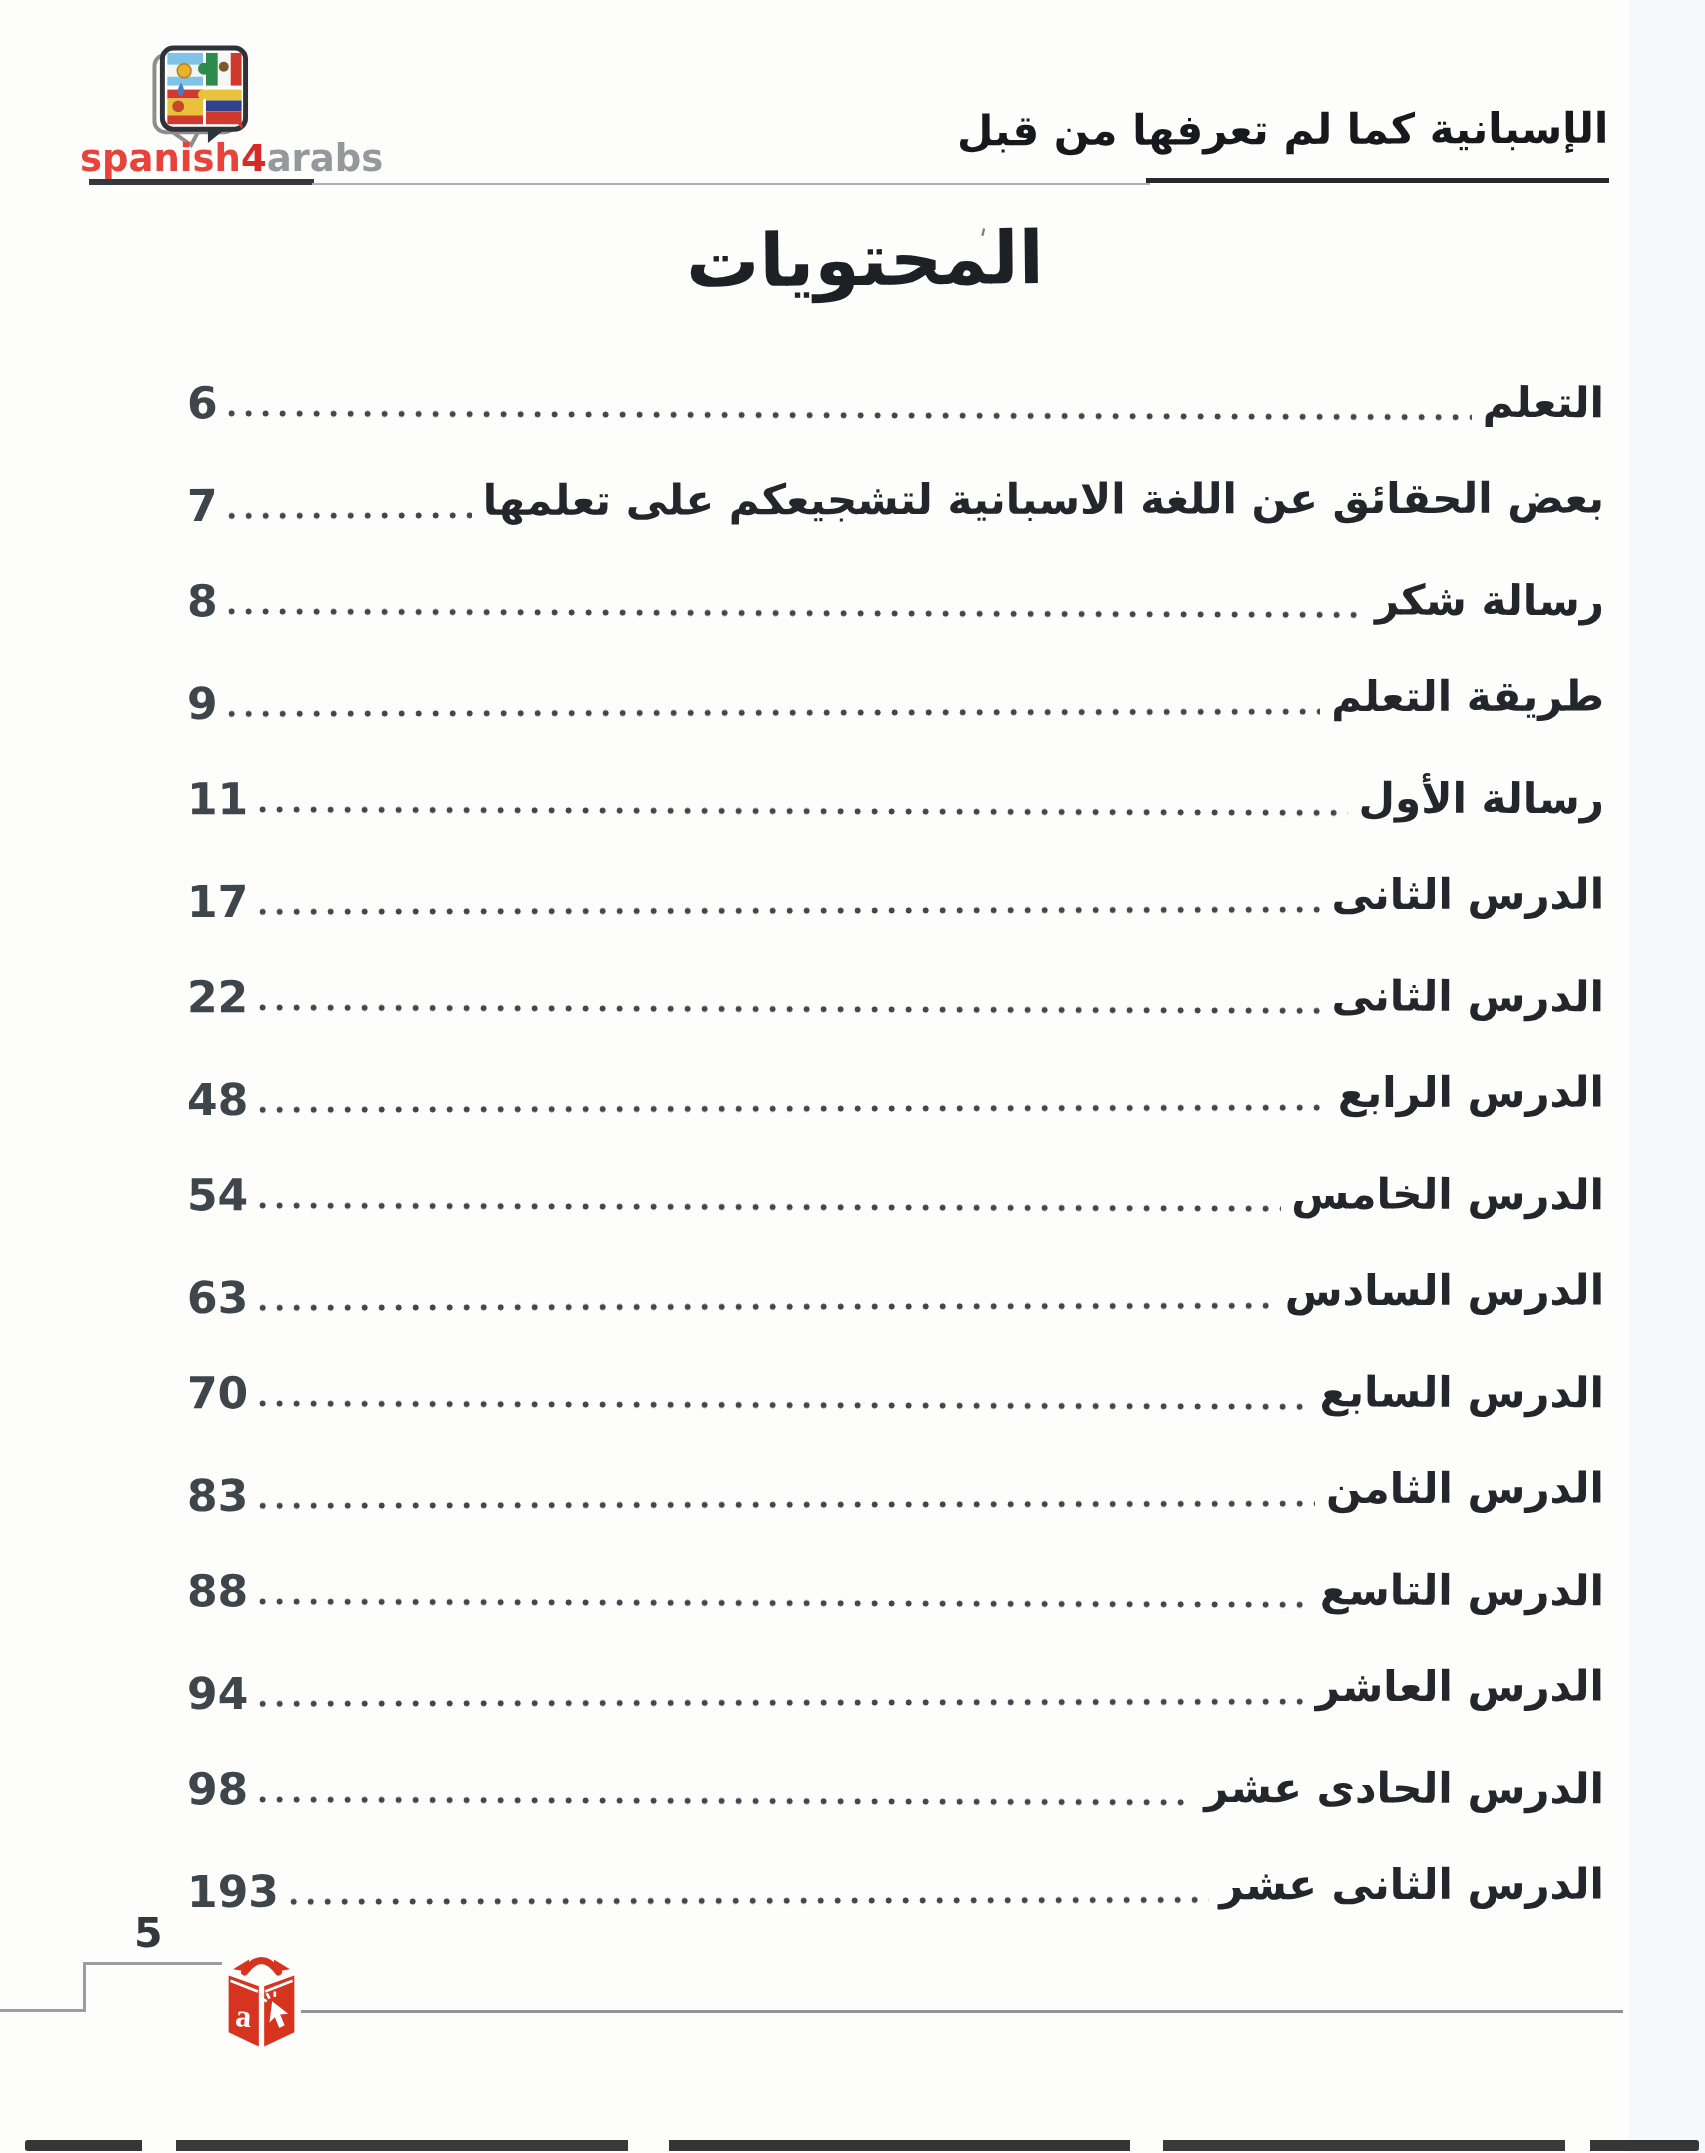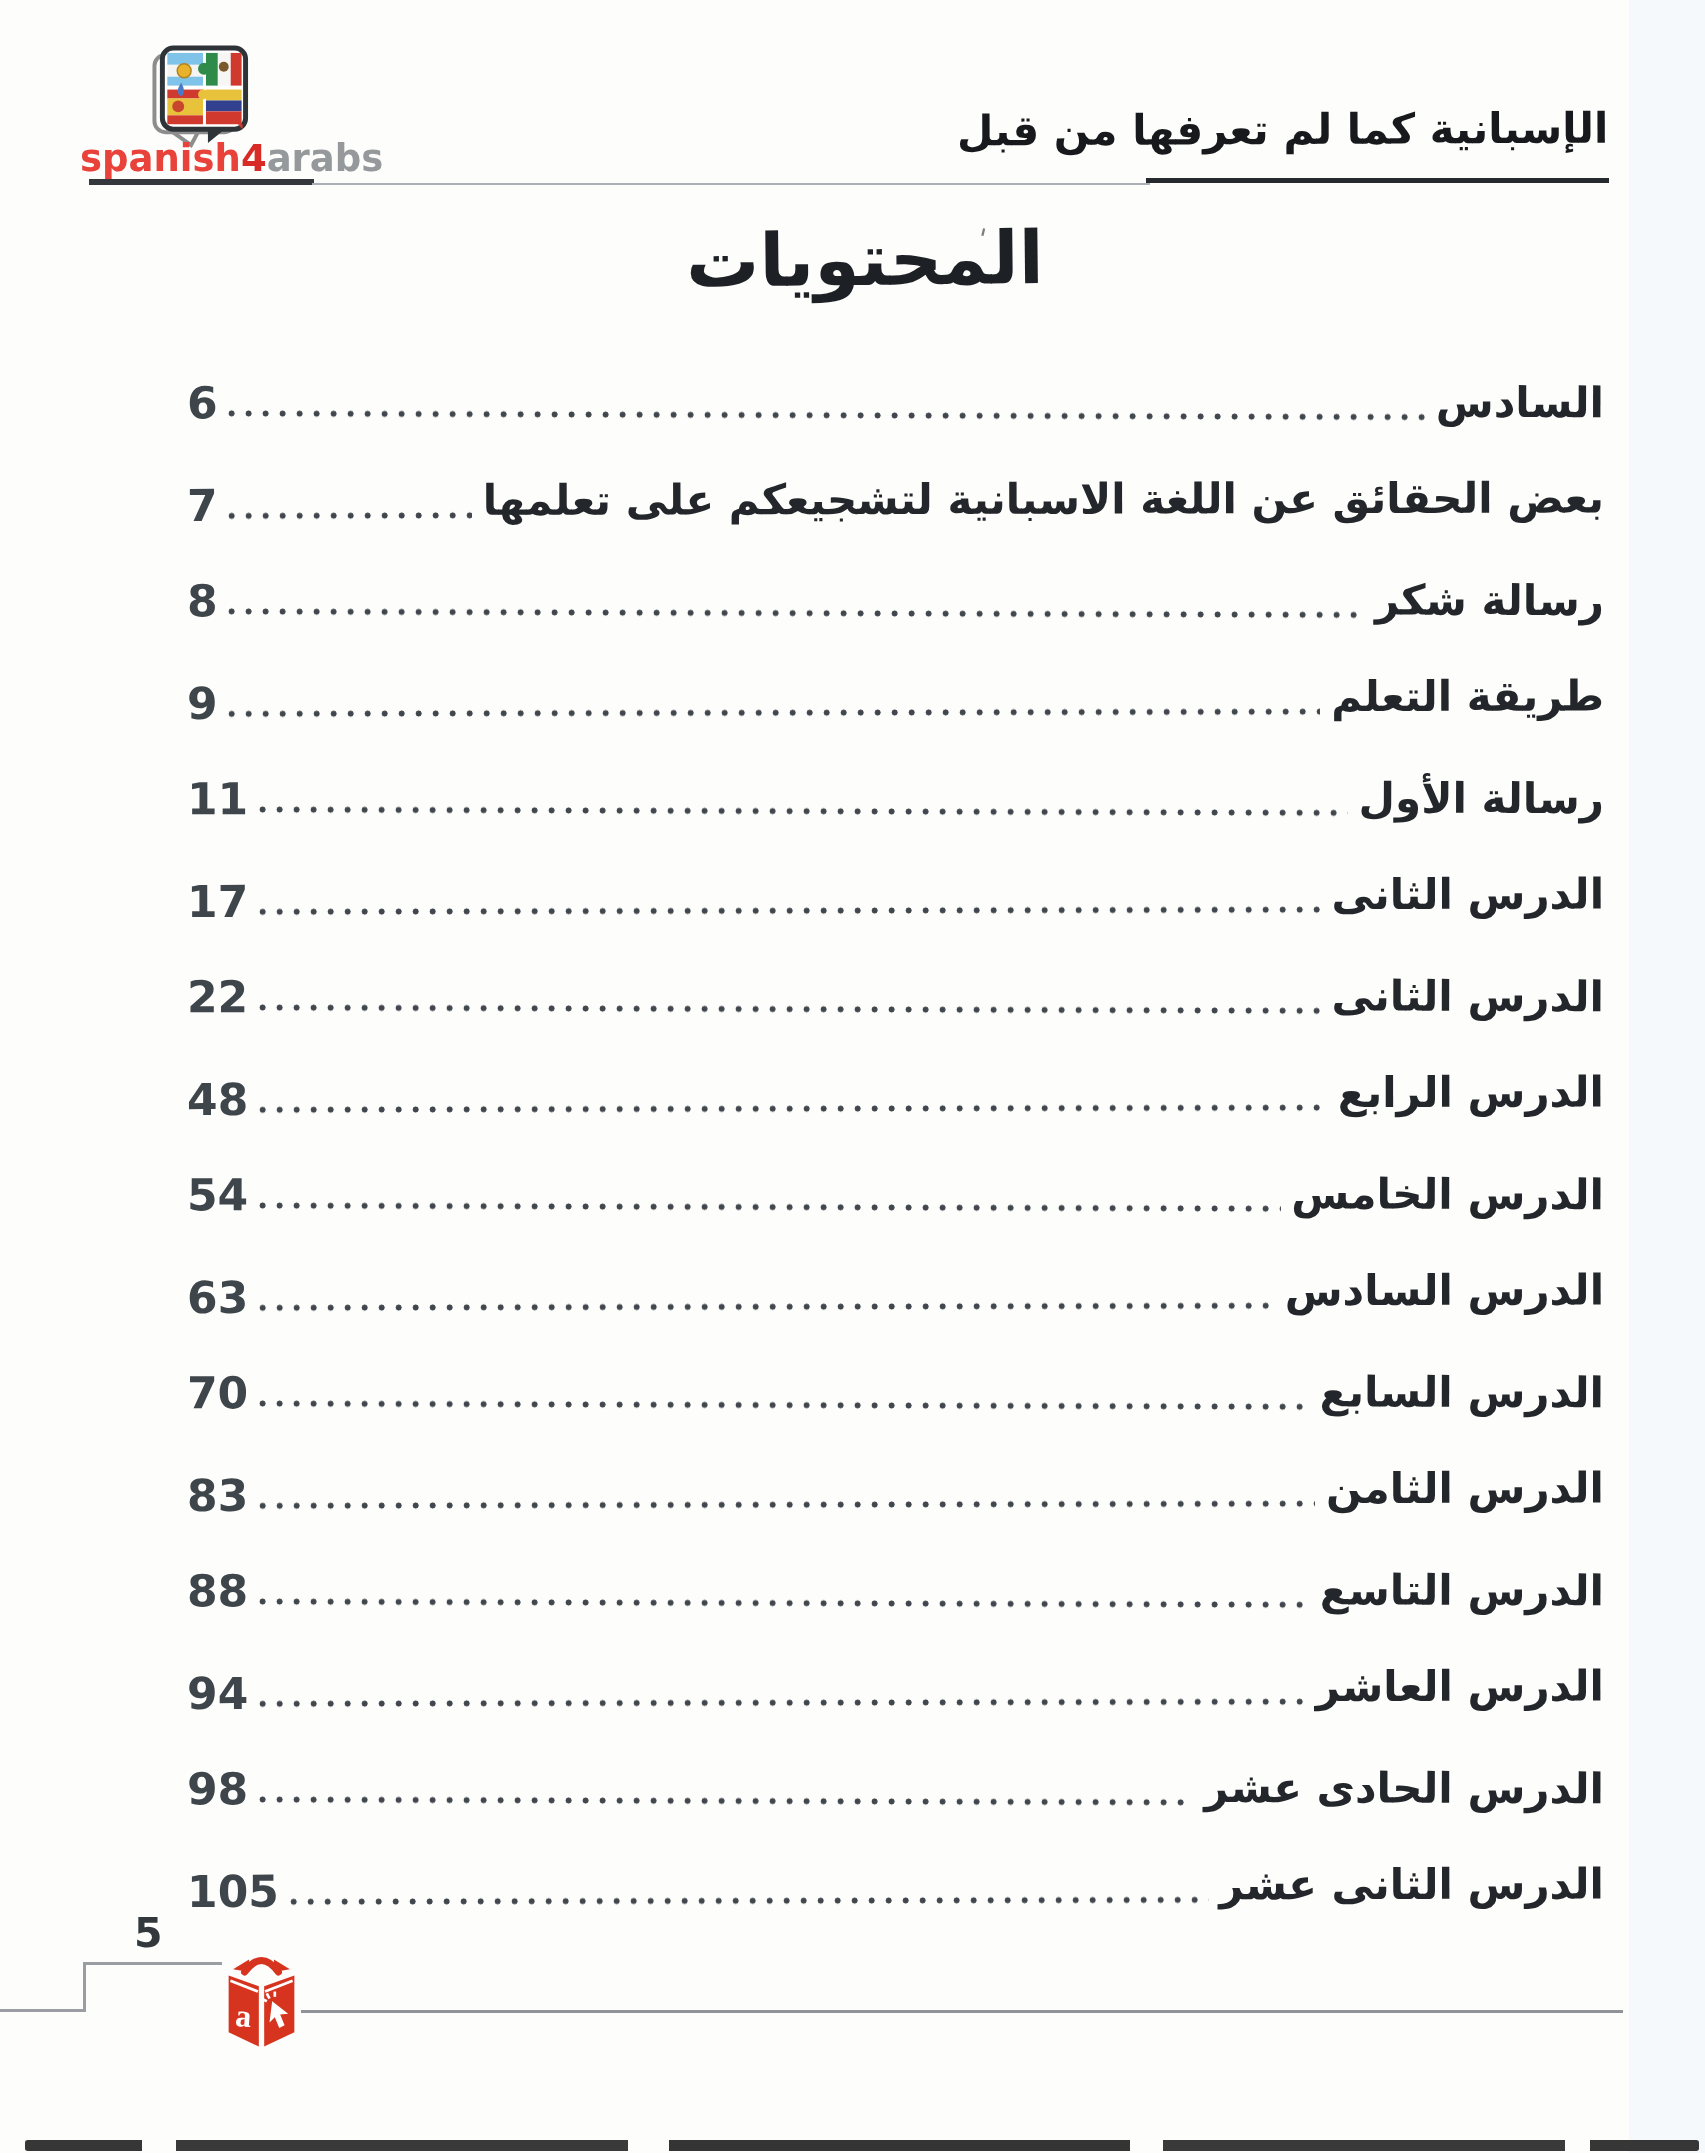--- a/index.html
+++ b/index.html
@@ -116,21 +116,21 @@
   <div class="hairline"></div>
   <div class="bar-right"></div>
 
   <div class="book-title">الإسبانية كما لم تعرفها من قبل</div>
 
   <div class="toc-title">المحتويات</div>
   <div class="title-tick">'</div>
 
   <div class="toc-list">
     <div class="toc-row">
-      <span class="toc-label">السادس</span>
+      <span class="toc-label">التعلم</span>
       <span class="toc-dots"></span>
       <span class="toc-page">6</span>
     </div>
 
     <div class="toc-row">
       <span class="toc-label">بعض الحقائق عن اللغة الاسبانية لتشجيعكم على تعلمها</span>
       <span class="toc-dots"></span>
       <span class="toc-page">7</span>
     </div>
 
@@ -208,21 +208,21 @@
 
     <div class="toc-row">
       <span class="toc-label">الدرس الحادى عشر</span>
       <span class="toc-dots"></span>
       <span class="toc-page">98</span>
     </div>
 
     <div class="toc-row">
       <span class="toc-label">الدرس الثانى عشر</span>
       <span class="toc-dots"></span>
-      <span class="toc-page">105</span>
+      <span class="toc-page">193</span>
     </div>
   </div>
 
   <div class="page-num">5</div>
 
   <div class="tab-top"></div>
   <div class="tab-riser"></div>
   <div class="tab-left"></div>
   <div class="footer-rule"></div>
 

